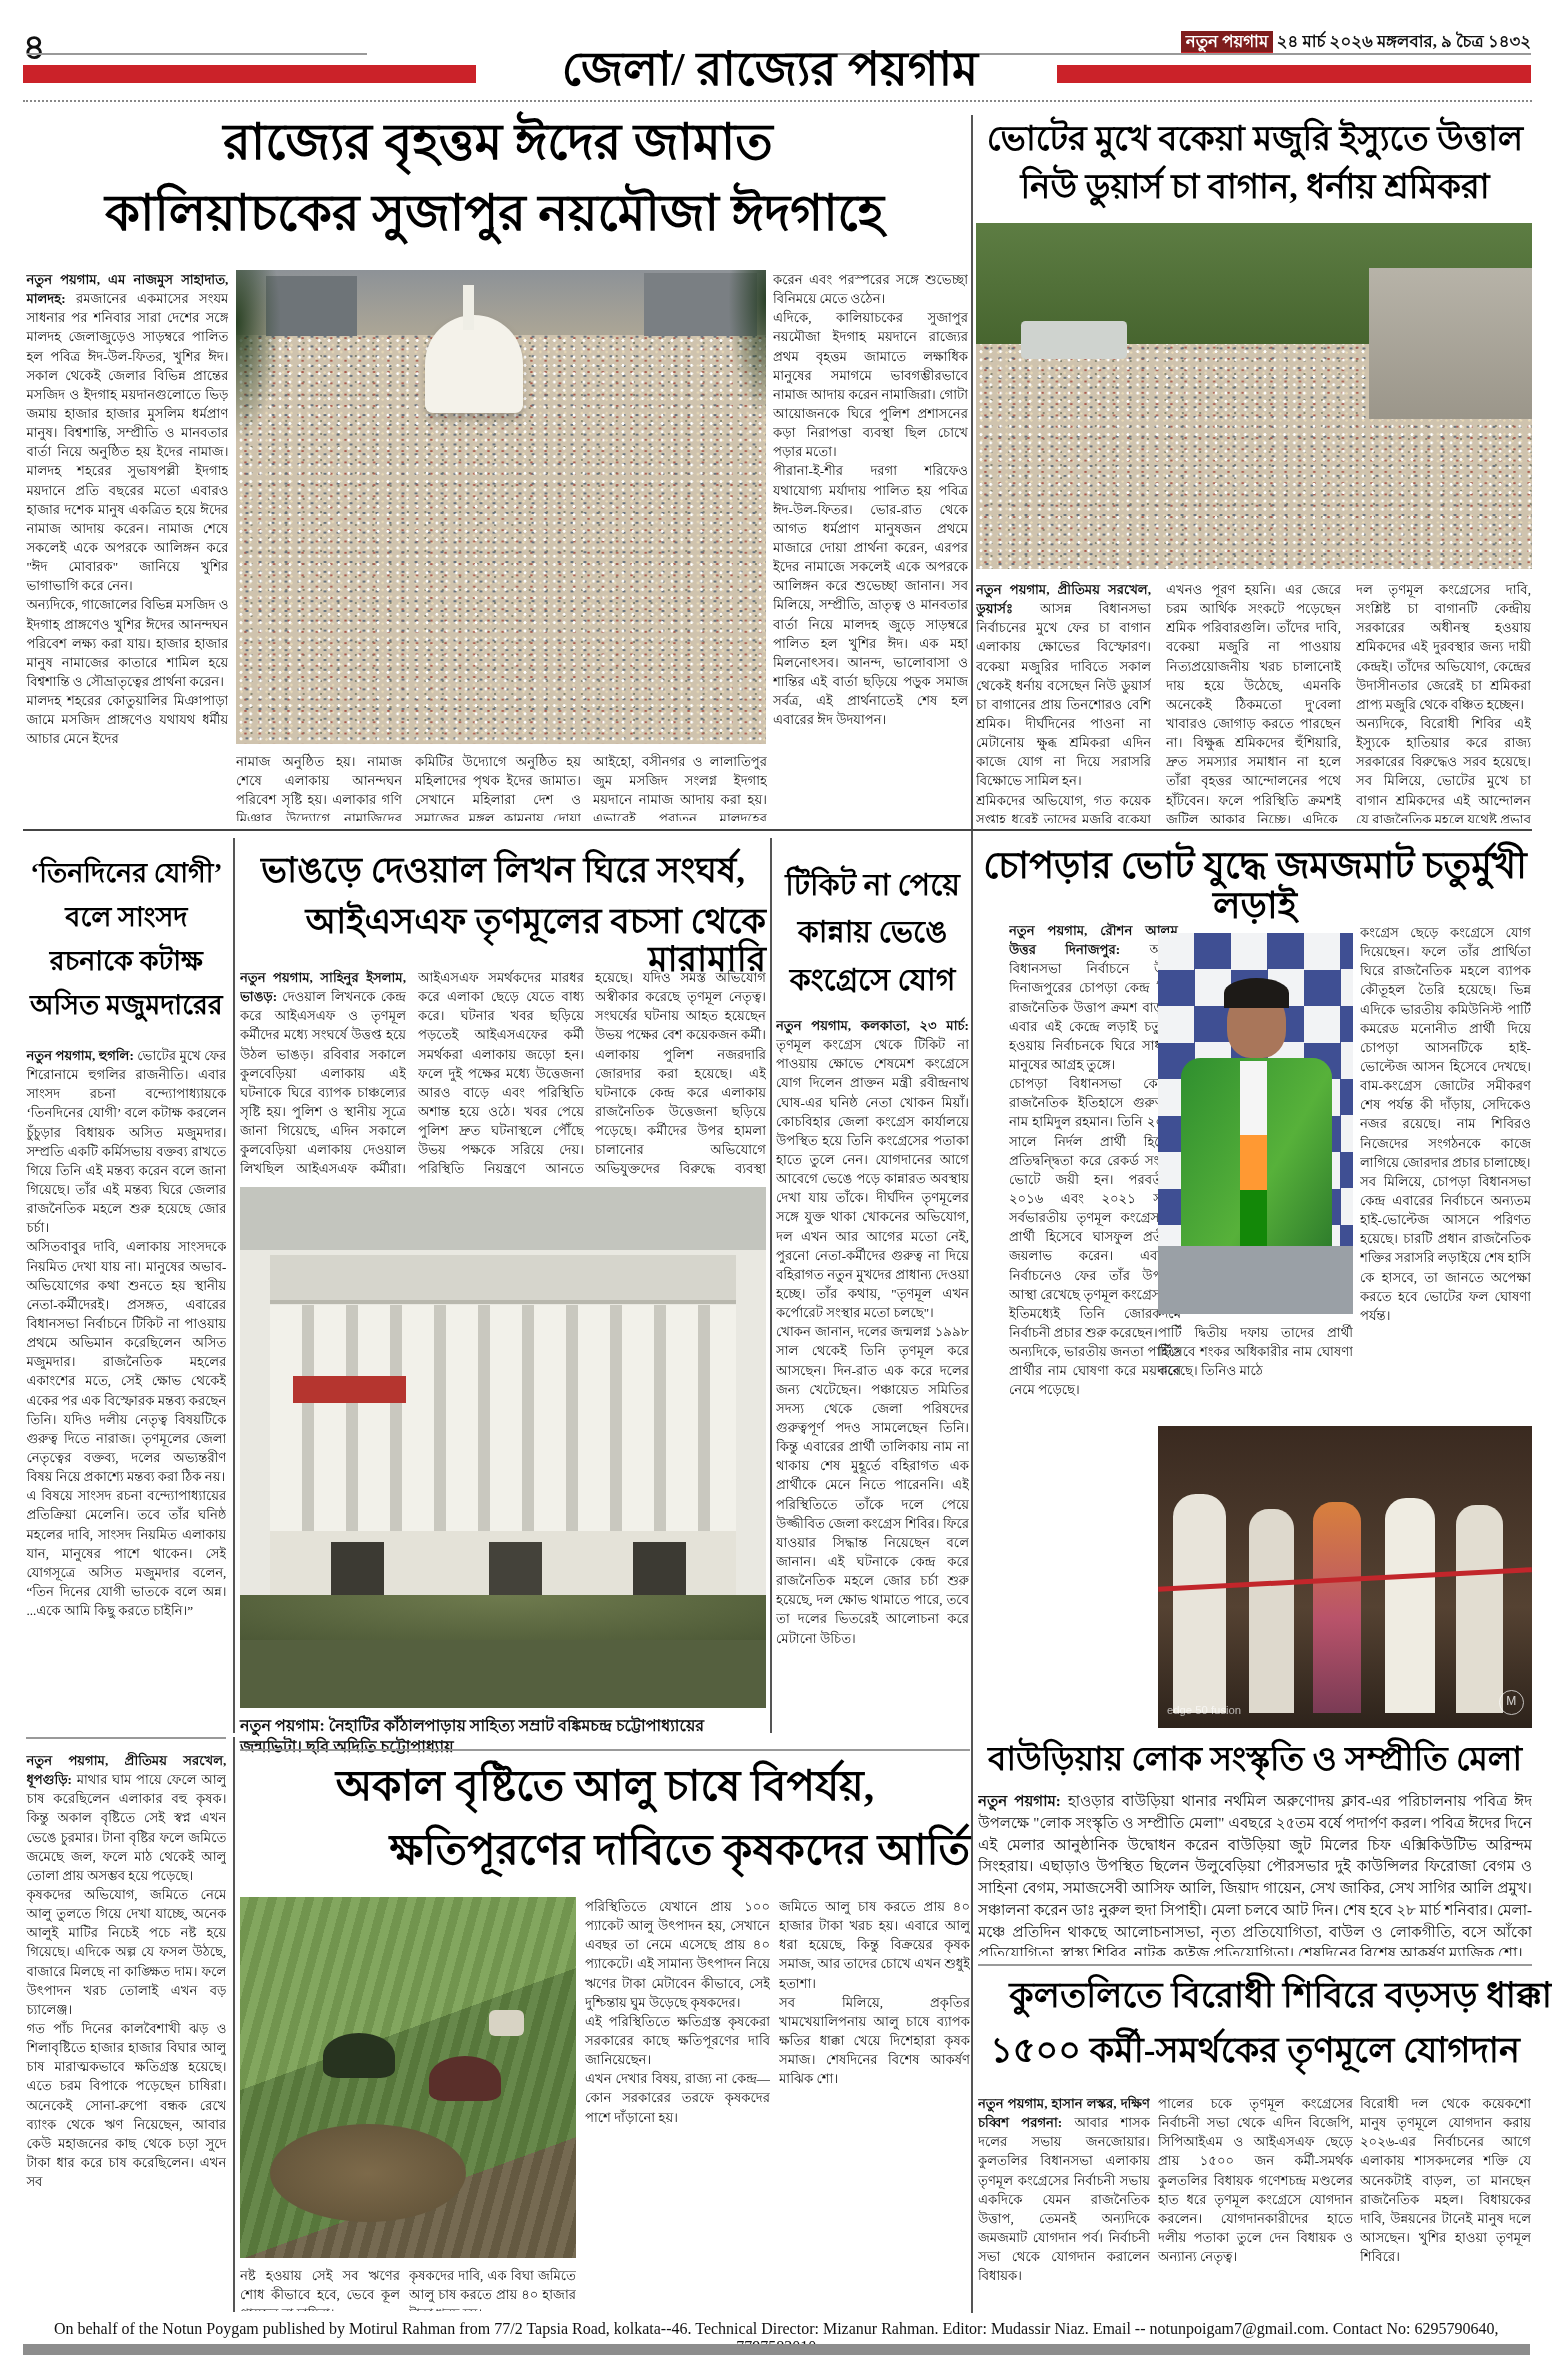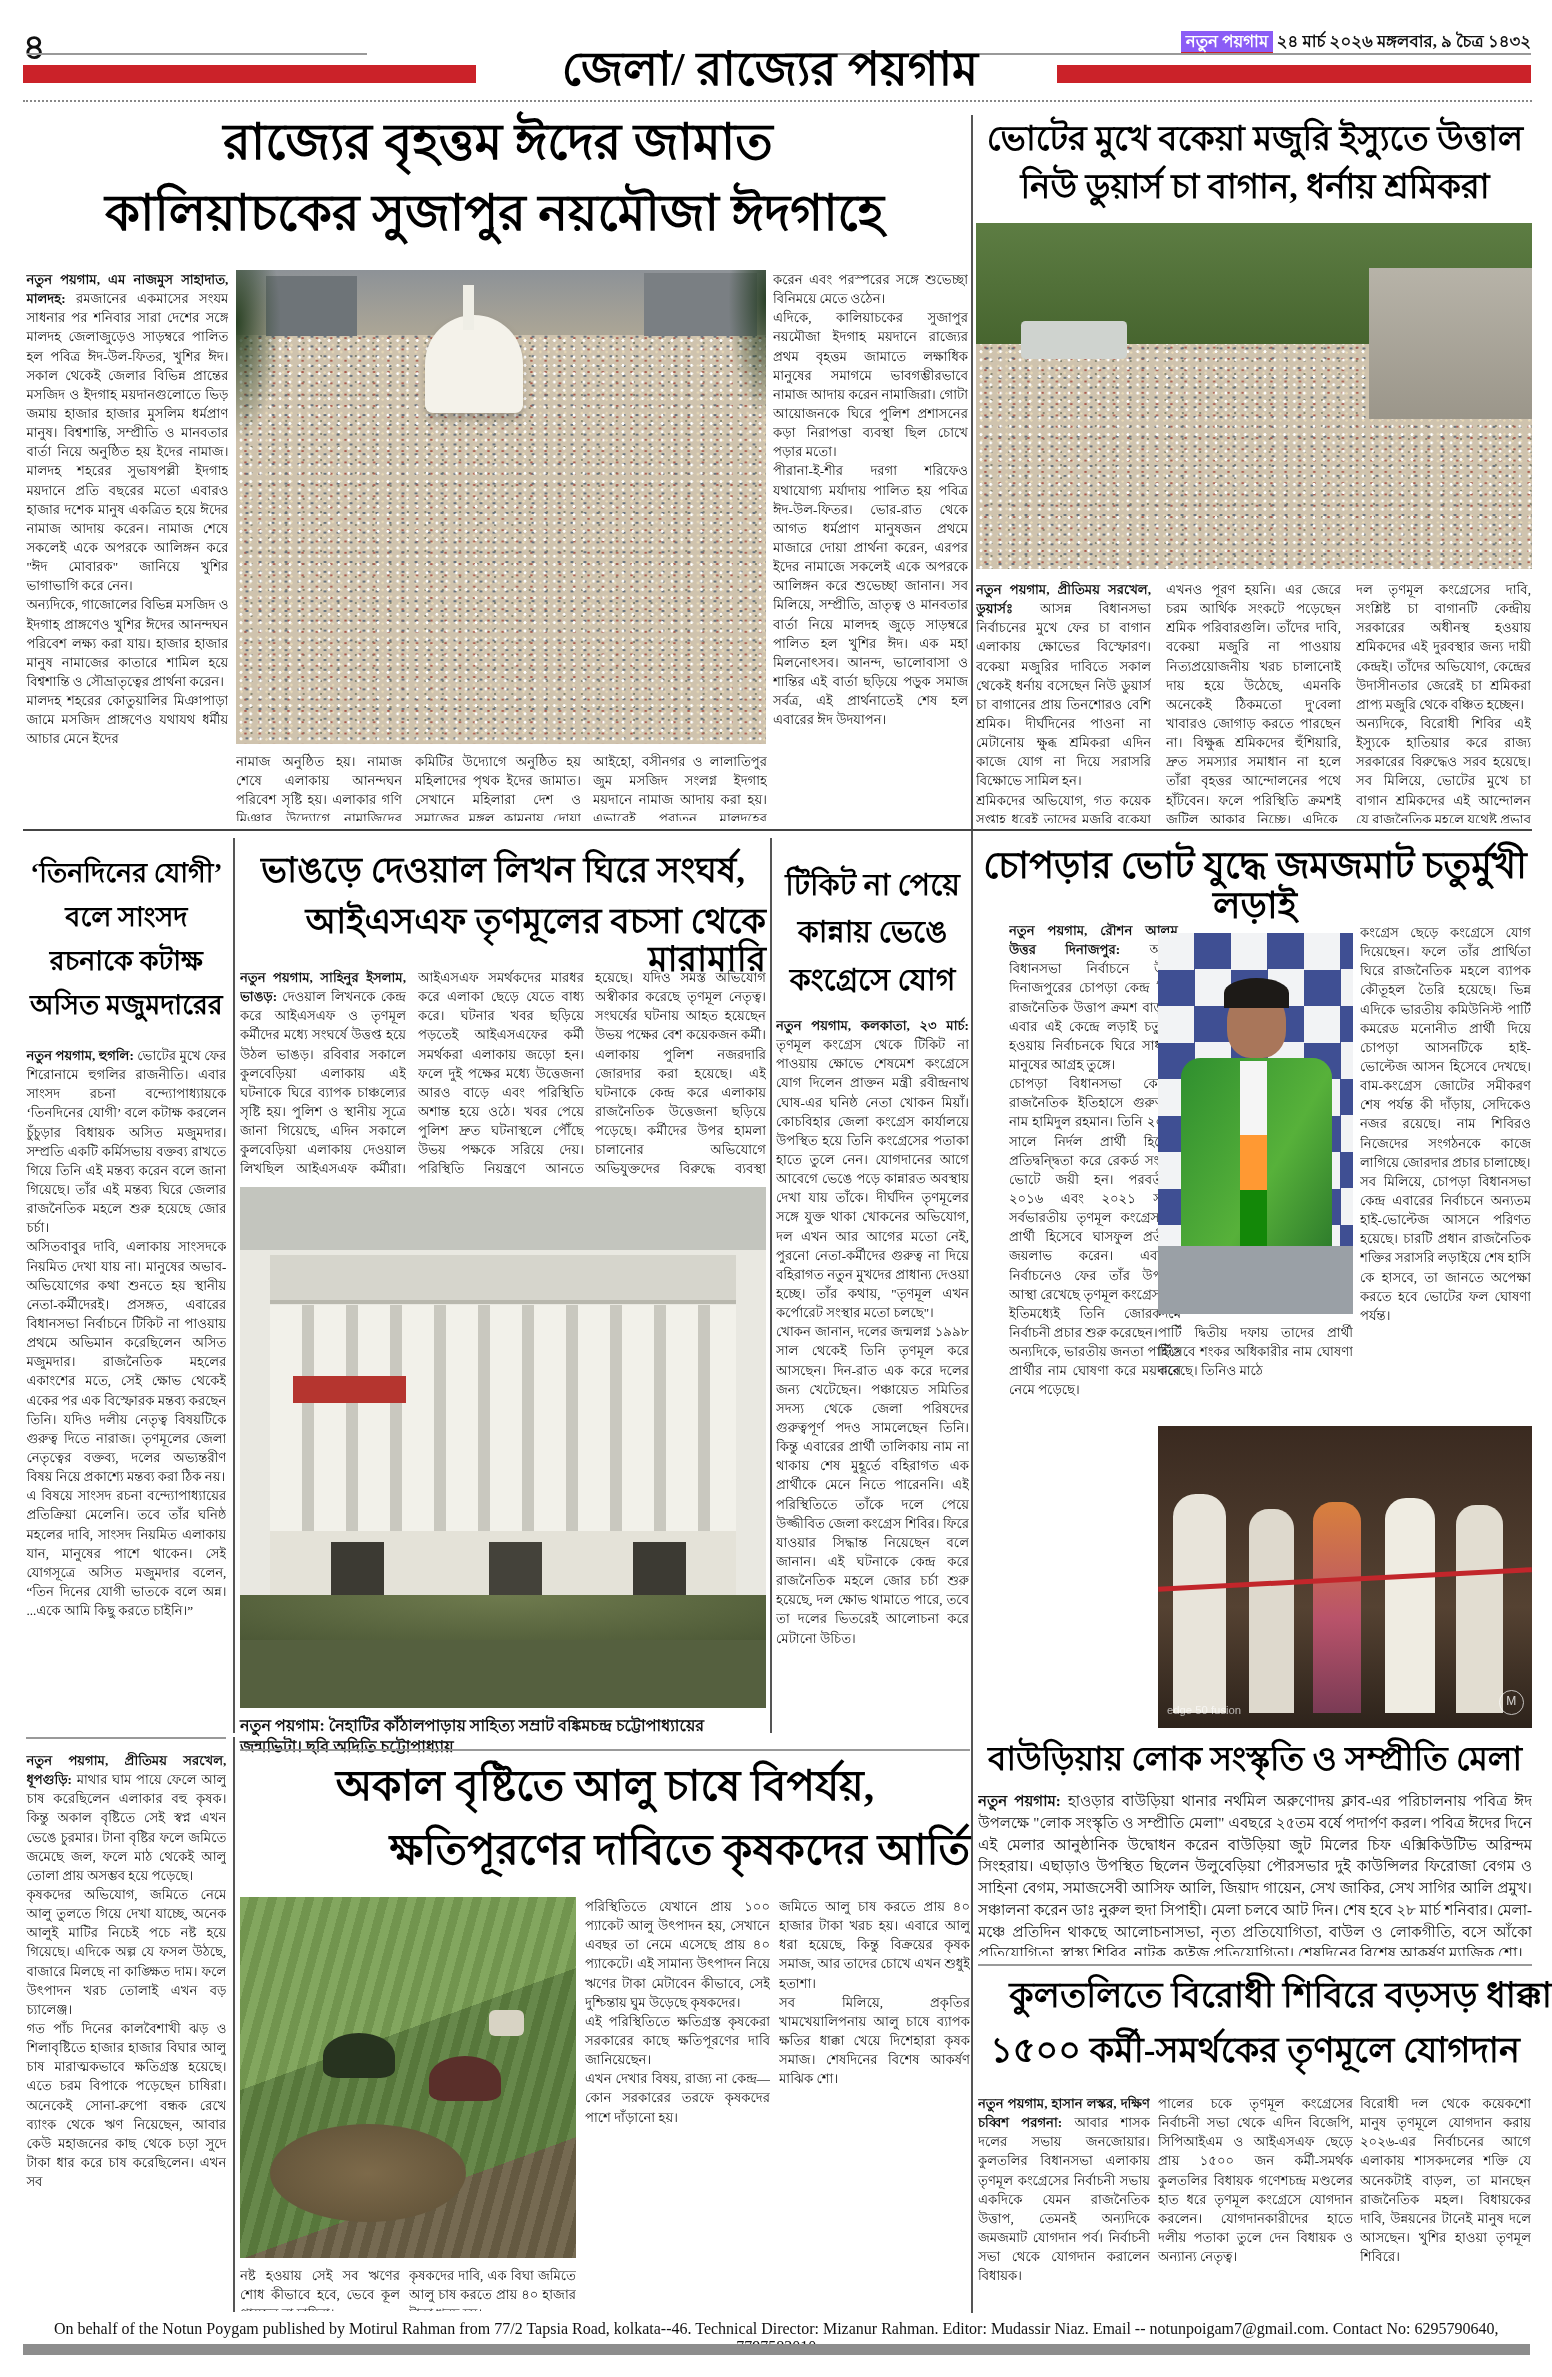--- a/index.html
+++ b/index.html
@@ -30,21 +30,21 @@
   .wm{color:rgba(255,255,255,.65);font-family:"Liberation Sans",sans-serif;font-size:11.3px;}
 </style>
 </head>
 <body>
 
 <div id="page">
 
   <div class="abs" style="left:22.7px;top:19.6px;font-size:35px;font-weight:bold;">৪</div>
   <div class="abs rule-h-thin" style="left:27px;top:53px;width:340px;"></div>
   <div class="abs" style="left:785px;top:29px;width:746px;text-align:right;font-size:16.6px;font-weight:bold;">
-    <span style="background:#8b5cf6;color:#fff;padding:0.8px 4.5px;border-bottom:3px solid #cb2229;">নতুন পয়গাম</span>
+    <span style="background:#7f1d1d;color:#fff;padding:0.8px 4.5px;border-bottom:3px solid #cb2229;">নতুন পয়গাম</span>
     <span>২৪ মার্চ ২০২৬ মঙ্গলবার, ৯ চৈত্র ১৪৩২</span>
   </div>
   <div class="abs rule-h-thin" style="left:785px;top:53px;width:746px;"></div>
   <div class="abs redbar" style="left:22.7px;top:65px;width:453px;"></div>
   <div class="abs redbar" style="left:1057px;top:65px;width:474px;"></div>
   <div class="abs hl ctr" style="left:483px;top:44px;width:574px;font-size:47px;">জেলা/ রাজ্যের পয়গাম</div>
   <div class="abs dotted" style="left:22.7px;top:100px;width:1509px;"></div>
 
   <div class="abs rule-v" style="left:971px;top:115px;height:2198px;"></div>
 

